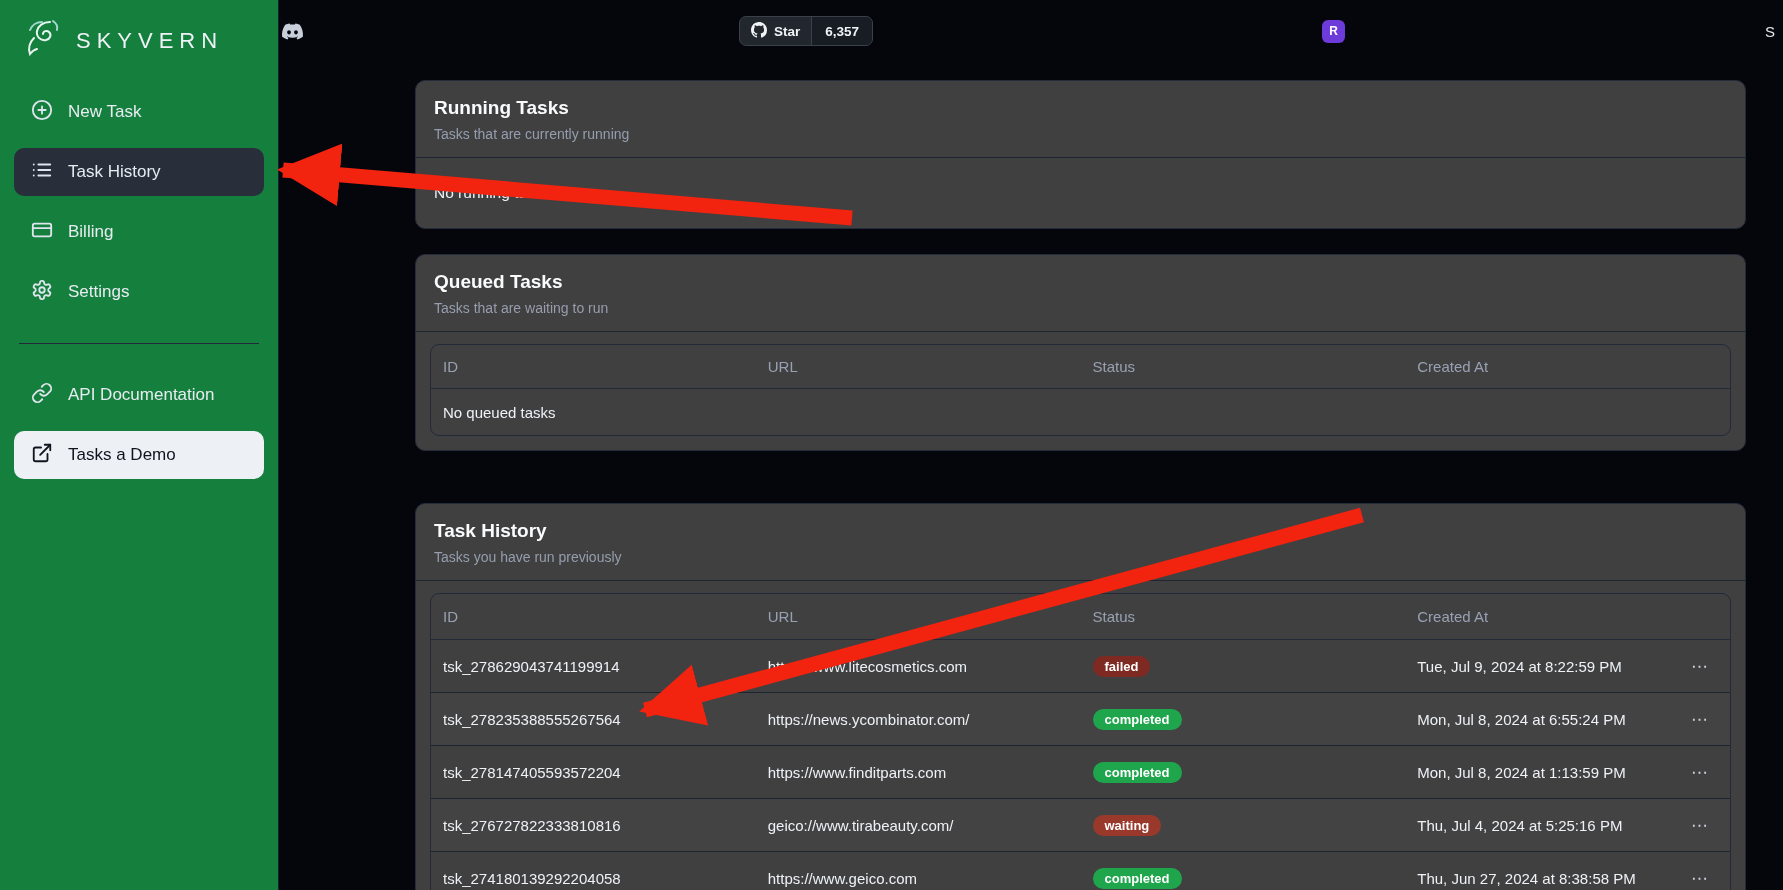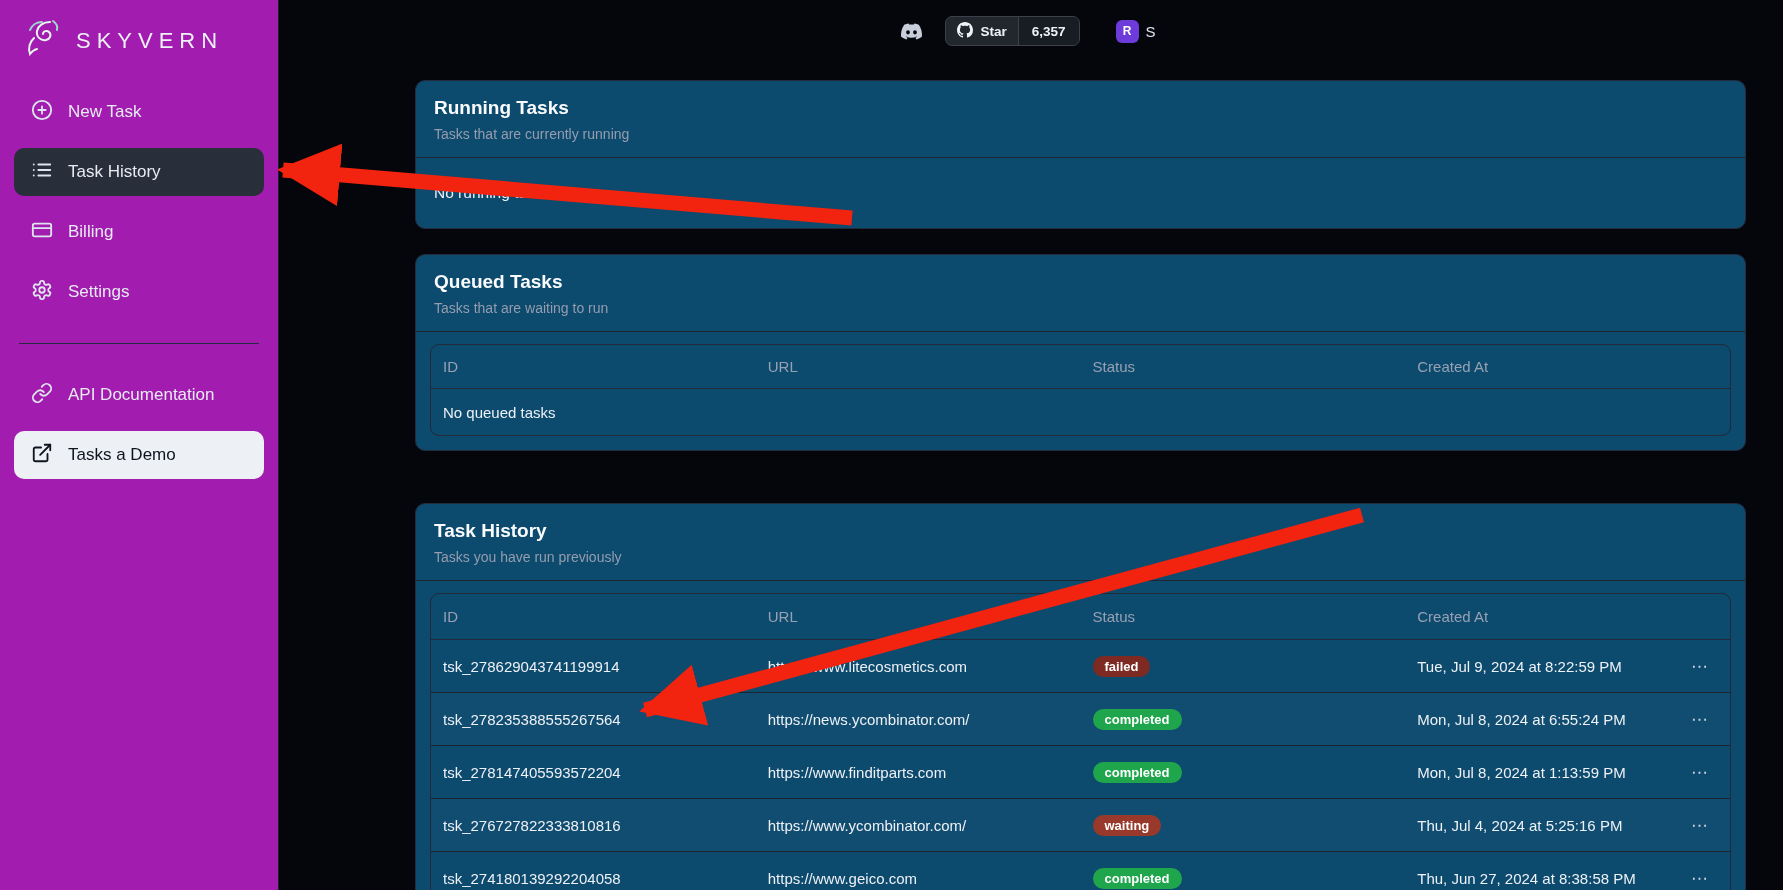--- a/index.html
+++ b/index.html
@@ -1,45 +1,45 @@
 <!DOCTYPE html>
 <html><head>
 <meta charset="utf-8">
 <style>
   *{margin:0;padding:0;box-sizing:border-box}
   html,body{width:1783px;height:890px;overflow:hidden;background:#04060c;
     font-family:"Liberation Sans",sans-serif;color:#e9edf4}
   
-  .sidebar{position:absolute;left:0;top:0;width:279px;height:890px;background:#a21caf;
+  .sidebar{position:absolute;left:0;top:0;width:279px;height:890px;background:#15803d;
     border-right:1px solid #1a2130;padding:16px 14px;display:flex;flex-direction:column}
   .logo-row{display:flex;align-items:center;gap:10px;padding:2px 6px;margin-bottom:22px}
   .brand{font-size:22px;letter-spacing:6px;font-weight:400;color:#eef2f7;white-space:nowrap}
   .nav{display:flex;flex-direction:column;gap:12px}
   .nav-item{display:flex;align-items:center;gap:15px;height:48px;padding:0 17px;
     border-radius:10px;font-size:17px;color:#e7ebf2;cursor:pointer;white-space:nowrap}
   .nav-item.active{background:#282e3a}
   .nav-item.highlight{background:#edf0f5;color:#10141f;font-weight:400}
   .nav-item svg{flex:0 0 auto}
   .divider{height:1px;background:#232a3a;margin:15px 5px}
   
   .topbar{position:absolute;left:279px;top:0;right:0;height:62px;display:flex;
-    align-items:center;justify-content:center;padding-right:8px}
+    align-items:center;justify-content:space-between;padding-right:8px}
   .discord{margin-right:20px;cursor:pointer;display:flex;align-items:center}
   .gh-btn{display:flex;align-items:stretch;height:30px;background:#22272e;
     border:1px solid #3a414b;border-radius:7px;overflow:hidden;font-size:13.5px;
     font-weight:700;color:#f0f3f6;cursor:pointer}
   .gh-star{display:flex;align-items:center;gap:7px;padding:0 11px}
   .gh-count{display:flex;align-items:center;padding:0 13px;border-left:1px solid #3a414b;background:#181d24}
   .avatar{width:23px;height:23px;border-radius:6px;background:#6d3bd9;color:#fff;
     display:flex;align-items:center;justify-content:center;font-size:12px;font-weight:700;
     margin-left:36px;cursor:pointer}
   .user-fragment{margin-left:7px;font-size:15px;color:#e2e7ef;white-space:nowrap;overflow:hidden}
   
   .content{position:absolute;left:415px;top:80px;width:1331px}
-  .card{background:#0c4a6e;border:1px solid #242b3b;border-radius:10px;margin-bottom:25px}
+  .card{background:#404040;border:1px solid #242b3b;border-radius:10px;margin-bottom:25px}
   .card.gap-lg{margin-bottom:52px}
   .card-header{padding:16px 18px 15px;border-bottom:1px solid #1e2533}
   .card-title{font-size:19px;font-weight:700;color:#fafbfd}
   .card-sub{font-size:14px;color:#959dae;margin-top:7px}
   .simple-row{height:70px;display:flex;align-items:center;padding:0 18px;font-size:15.5px;color:#eef1f6}
   .table-wrap{margin:12px 14px 14px;border:1px solid #222939;border-radius:9px;overflow:hidden}
   .trow{display:grid;grid-template-columns:1fr 1fr 1fr 1fr;align-items:center}
   .thead{height:44px;border-bottom:1px solid #222939}
   .thead .tcell{font-size:15px;color:#98a1b3;font-weight:400}
   .tcell{padding:0 12px;font-size:15px;color:#eef1f6;white-space:nowrap;overflow:hidden}
@@ -224,21 +224,21 @@
         <div class="tcell">https://www.finditparts.com</div>
         <div class="tcell"><span class="badge" style="background-color: rgb(31, 166, 77);">completed</span></div>
         <div class="tcell created-cell">
           <span>Mon, Jul 8, 2024 at 1:13:59 PM</span>
           <button class="row-actions">⋯</button>
         </div>
       </div>
 
       <div class="trow body-row">
         <div class="tcell">tsk_276727822333810816</div>
-        <div class="tcell">https://www.ycombinator.com/</div>
+        <div class="tcell">geico://www.tirabeauty.com/</div>
         <div class="tcell"><span class="badge" style="background-color: rgb(153, 57, 43);">waiting</span></div>
         <div class="tcell created-cell">
           <span>Thu, Jul 4, 2024 at 5:25:16 PM</span>
           <button class="row-actions">⋯</button>
         </div>
       </div>
 
       <div class="trow body-row">
         <div class="tcell">tsk_274180139292204058</div>
         <div class="tcell">https://www.geico.com</div>

